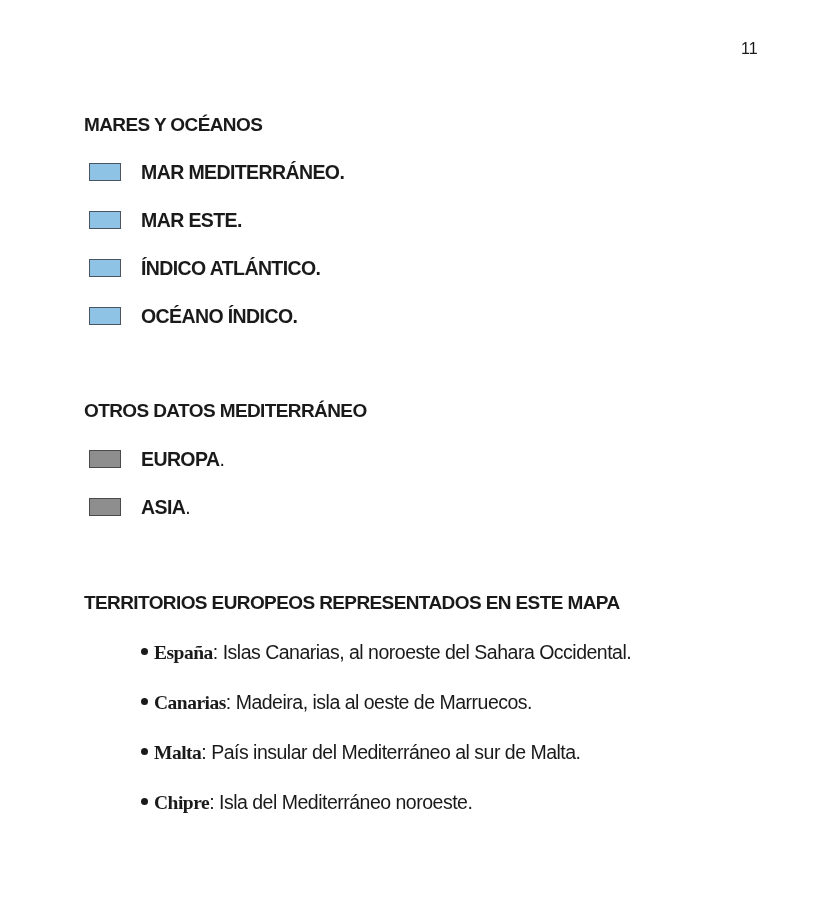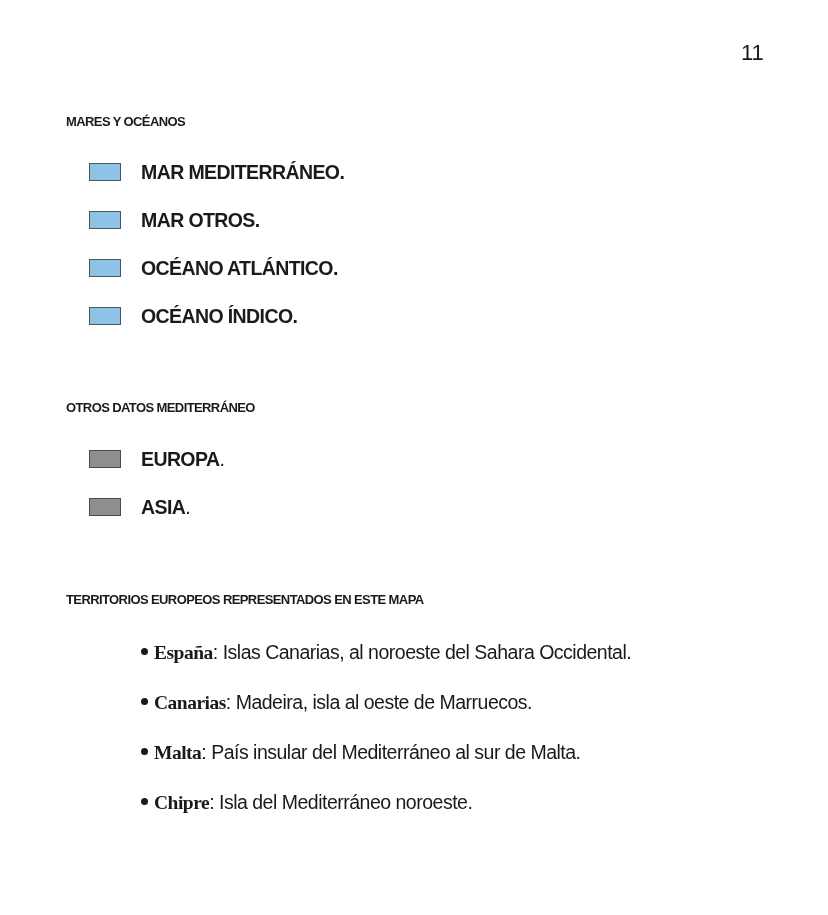--- a/index.html
+++ b/index.html
@@ -1,19 +1,19 @@
 <!DOCTYPE html>
 <html><head>
 <meta charset="utf-8">
 <style>
   html, body { margin: 0; padding: 0; background: #ffffff; }
   body { width: 828px; height: 915px; position: relative; overflow: hidden;
          font-family: "Liberation Sans", sans-serif; color: #1a1a1a; }
-  .page-number { position: absolute; left: 741px; top: 40px; font-size: 22px; }
-  .heading { position: absolute; left: 66px; font-size: 13px; font-weight: bold; letter-spacing: -0.6px; }
+  .page-number { position: absolute; left: 741px; top: 40px; font-size: 16px; }
+  .heading { position: absolute; left: 84px; font-size: 19px; font-weight: bold; letter-spacing: -0.6px; }
   .legend-item { position: absolute; left: 89px; height: 24px; display: flex; align-items: center; }
   .swatch { width: 32px; height: 18px; box-sizing: border-box; border: 1.5px solid #4a5560; }
   .swatch.water { background: #8fc3e6; }
   .swatch.land { background: #8e8e8e; border-color: #4a4a4a; }
   .legend-label { position: absolute; left: 52px; top: 1px; white-space: nowrap; font-size: 19.5px; letter-spacing: -0.6px; }
   .legend-label b { font-weight: bold; }
   .bullet-item { position: absolute; left: 141px; font-size: 19.5px; white-space: nowrap; letter-spacing: -0.5px; }
   .bullet-item .dot { display: inline-block; width: 7px; height: 7px; border-radius: 50%; background: #1a1a1a; vertical-align: middle; margin-right: 6px; position: relative; top: -2px; }
   .bullet-item b { font-weight: bold; font-family: Liberation Serif, serif; }
 </style>
@@ -23,25 +23,25 @@
 <div class="page-number">11</div>
 
 <div class="heading" style="top:114px">MARES Y OCÉANOS</div>
 
 <div class="legend-item" style="top:160px">
   <span class="swatch water"></span>
   <span class="legend-label"><b>MAR MEDITERRÁNEO</b><b>.</b></span>
 </div>
 <div class="legend-item" style="top:208px">
   <span class="swatch water"></span>
-  <span class="legend-label"><b>MAR OTROS</b><b>.</b></span>
+  <span class="legend-label"><b>MAR ESTE</b><b>.</b></span>
 </div>
 <div class="legend-item" style="top:256px">
   <span class="swatch water"></span>
-  <span class="legend-label"><b>OCÉANO ATLÁNTICO</b><b>.</b></span>
+  <span class="legend-label"><b>ÍNDICO ATLÁNTICO</b><b>.</b></span>
 </div>
 <div class="legend-item" style="top:304px">
   <span class="swatch water"></span>
   <span class="legend-label"><b>OCÉANO ÍNDICO</b><b>.</b></span>
 </div>
 
 <div class="heading" style="top:400px">OTROS DATOS MEDITERRÁNEO</div>
 
 <div class="legend-item" style="top:447px">
   <span class="swatch land"></span>

